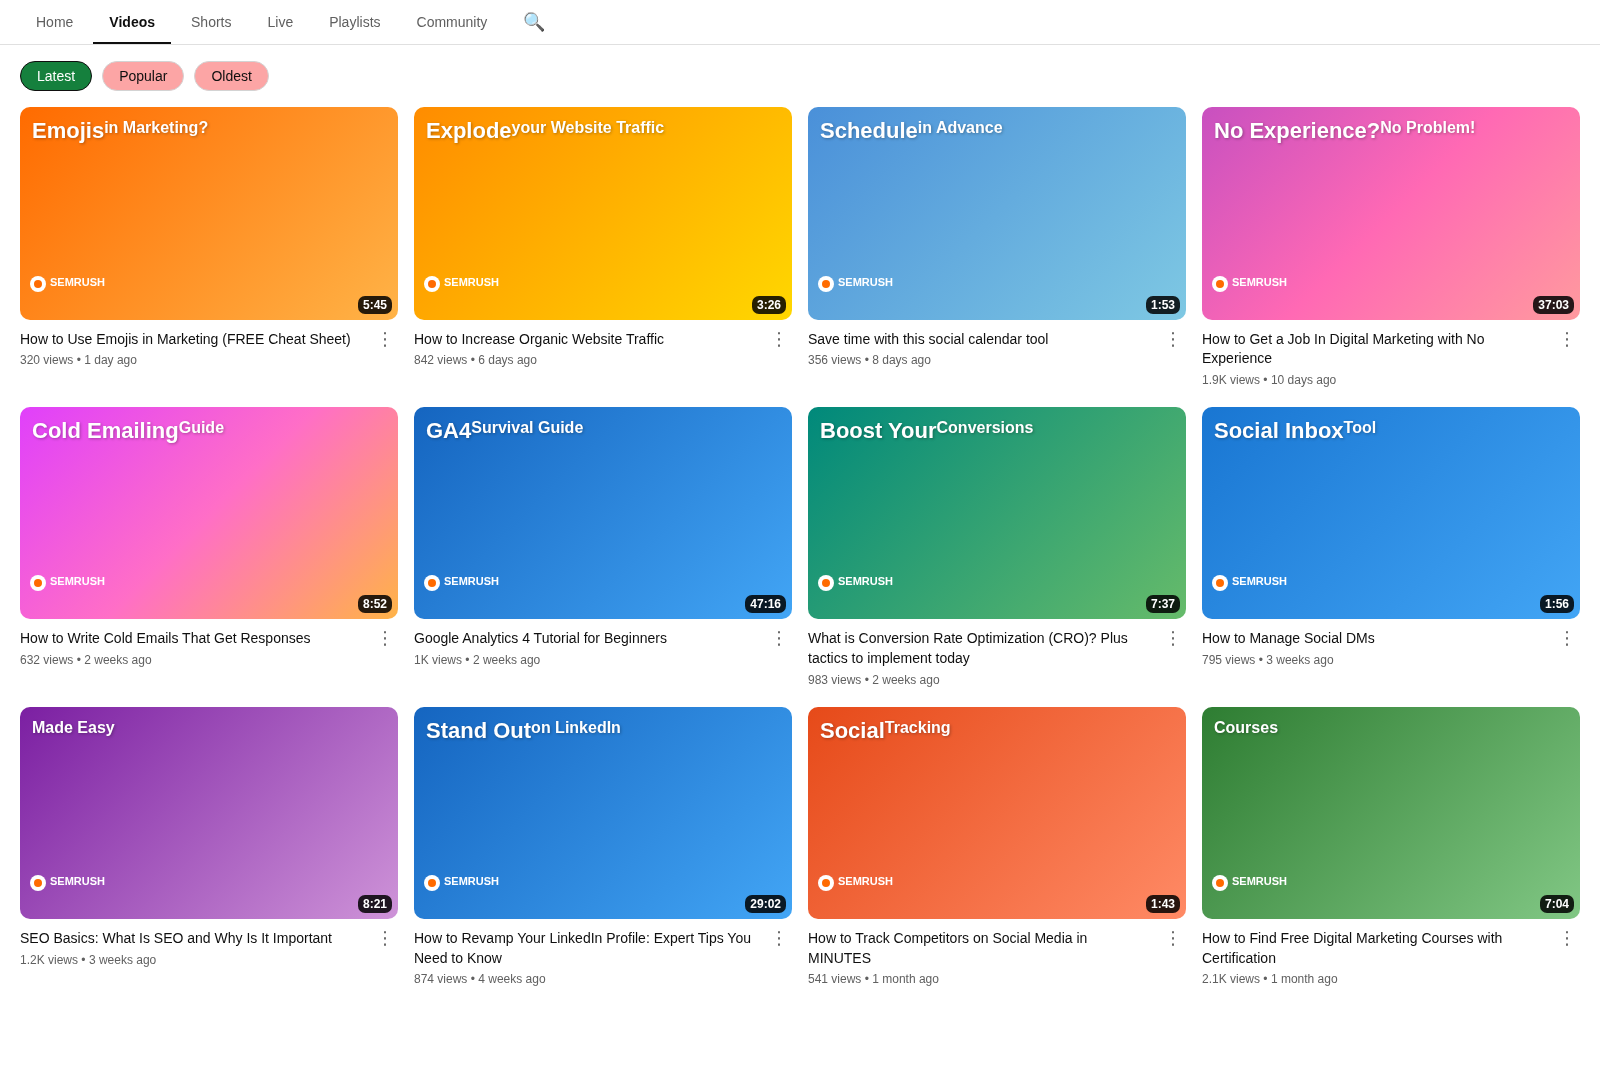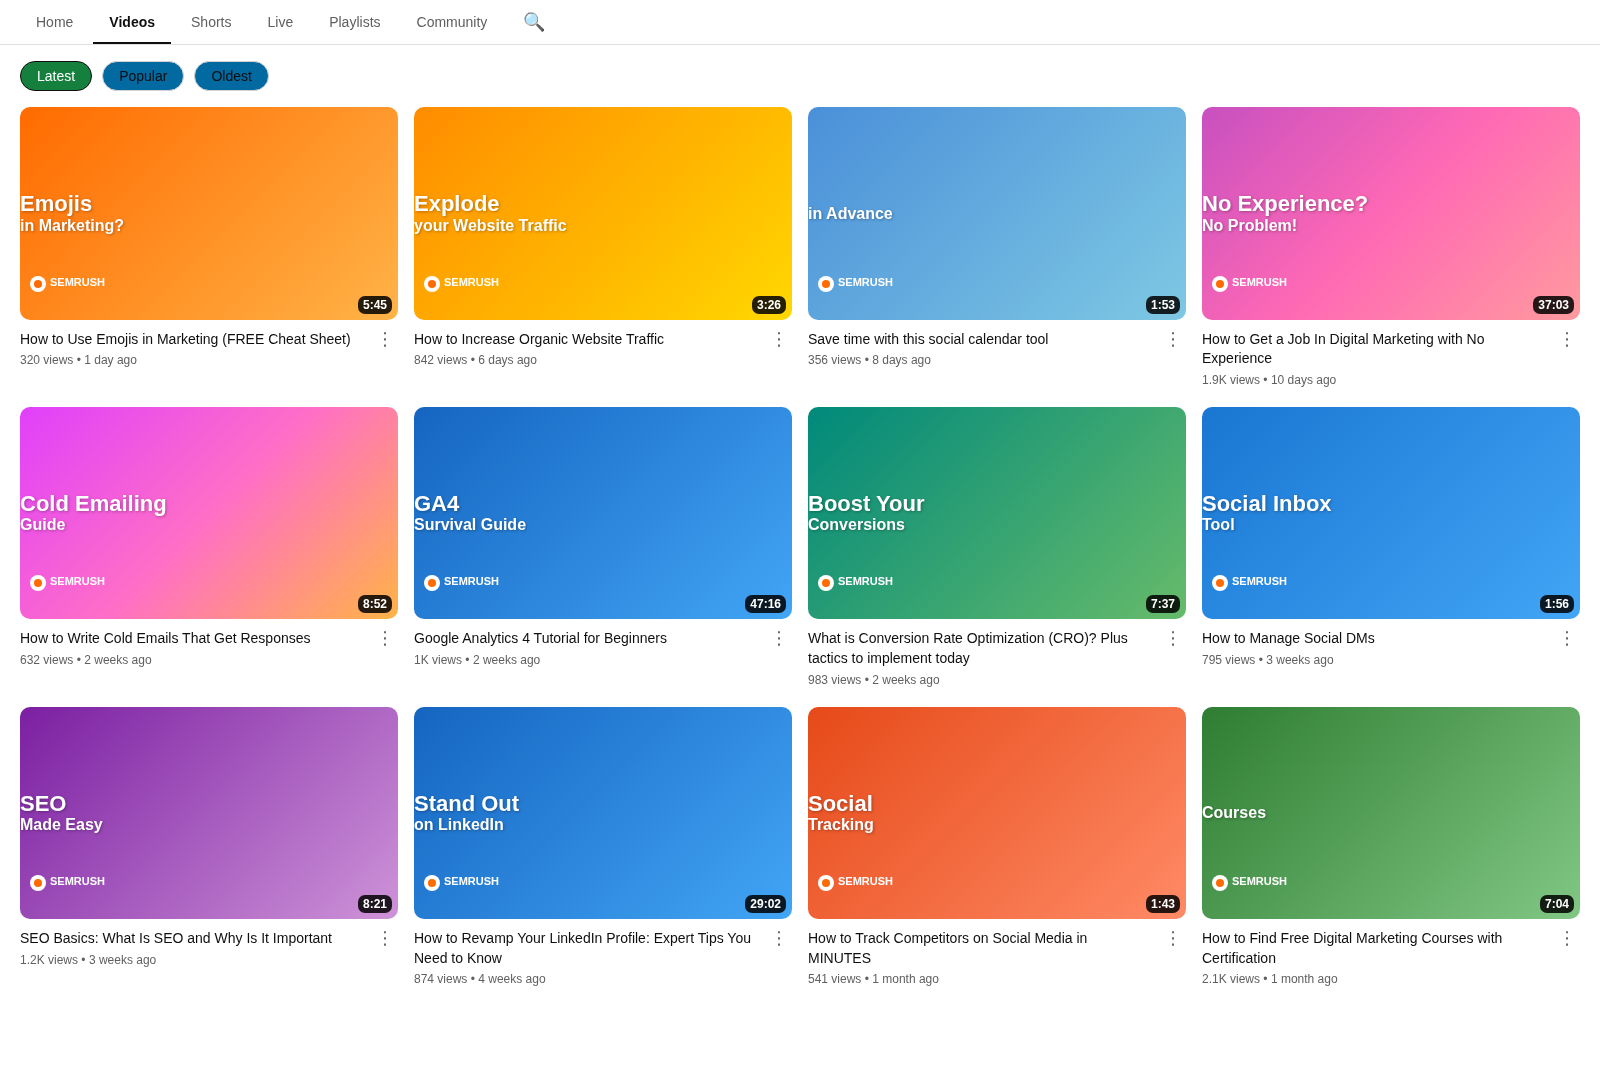--- a/index.html
+++ b/index.html
@@ -7,21 +7,21 @@
 
     
     .nav { display: flex; align-items: center; padding: 0 20px; border-bottom: 1px solid #e0e0e0; gap: 4px; }
     .nav-item { padding: 14px 16px; font-size: 14px; cursor: pointer; color: #606060; text-decoration: none; position: relative; white-space: nowrap; }
     .nav-item.active { color: #0f0f0f; font-weight: 600; }
     .nav-item.active::after { content: ''; position: absolute; bottom: 0; left: 0; right: 0; height: 2px; background: #0f0f0f; }
     .nav-search { margin-left: 16px; background: none; border: none; cursor: pointer; font-size: 18px; color: #606060; }
 
     
     .filter-bar { display: flex; gap: 10px; padding: 16px 20px; }
-    .filter-btn { padding: 6px 16px; border-radius: 20px; border: 1px solid #d3d3d3; background: #0369a1; cursor: pointer; font-size: 14px; color: #0f0f0f; }
+    .filter-btn { padding: 6px 16px; border-radius: 20px; border: 1px solid #d3d3d3; background: #fca5a5; cursor: pointer; font-size: 14px; color: #0f0f0f; }
     .filter-btn.active { background: #15803d; color: #fff; border-color: #0f0f0f; }
 
     
     .video-grid { display: grid; grid-template-columns: repeat(4, 1fr); gap: 20px 16px; padding: 0 20px 40px; }
 
     
     .video-card { cursor: pointer; }
     .thumbnail { position: relative; width: 100%; aspect-ratio: 16/9; border-radius: 10px; overflow: hidden; background: #ccc; }
     .duration-badge { position: absolute; bottom: 6px; right: 6px; background: rgba(0,0,0,0.85); color: #fff; font-size: 12px; font-weight: 600; padding: 2px 5px; border-radius: 7px; }
     .video-info { display: flex; gap: 8px; margin-top: 10px; }
@@ -37,21 +37,21 @@
     .thumb-4 { background: linear-gradient(135deg, #c850c0, #ff69b4, #ff9a9e); }
     .thumb-5 { background: linear-gradient(135deg, #e040fb, #ff6ec7, #ffb347); }
     .thumb-6 { background: linear-gradient(135deg, #1565c0, #42a5f5); }
     .thumb-7 { background: linear-gradient(135deg, #00897b, #66bb6a); }
     .thumb-8 { background: linear-gradient(135deg, #1976d2, #42a5f5); }
     .thumb-9 { background: linear-gradient(135deg, #7b1fa2, #ce93d8); }
     .thumb-10 { background: linear-gradient(135deg, #1565c0, #42a5f5); }
     .thumb-11 { background: linear-gradient(135deg, #e64a19, #ff8a65); }
     .thumb-12 { background: linear-gradient(135deg, #2e7d32, #81c784); }
 
-    .thumb-text { color: #fff; font-size: 22px; font-weight: 900; line-height: 1.1; text-shadow: 1px 1px 3px rgba(0,0,0,0.3); width: 100%; height: 100%; display: flex; flex-direction: column; justify-content: center; }
+    .thumb-text { color: #fff; font-size: 22px; font-weight: 900; line-height: 1.1; padding: 12px; text-shadow: 1px 1px 3px rgba(0,0,0,0.3); width: 100%; height: 100%; display: flex; flex-direction: row; }
     .thumb-text .sub { font-size: 16px; font-weight: 700; }
     .semrush-logo { position: absolute; bottom: 28px; left: 10px; color: #fff; font-size: 11px; font-weight: 700; display: flex; align-items: flex-start; gap: 4px; }
     .semrush-logo .logo-icon { width: 16px; height: 16px; background: #fff; border-radius: 50%; display: flex; align-items: center; justify-content: center; }
     .semrush-logo .logo-icon::after { content: ''; width: 8px; height: 8px; background: #ff6b00; border-radius: 50%; }
   </style>
 </head>
 <body>
 
 <nav class="nav">
   <a class="nav-item">Home</a>
@@ -106,20 +106,21 @@
       <div class="video-meta">
         <div class="video-title">How to Increase Organic Website Traffic</div>
         <div class="video-stats">842 views • 6 days ago</div>
       </div>
       <button class="more-btn">⋮</button>
     </div>
   </div>
     <div class="video-card">
     <div class="thumbnail thumb-3">
       <div class="thumb-text">
+        <span>Schedule</span>
         <span class="sub">in Advance</span>
       </div>
       <div class="semrush-logo">
         <div class="logo-icon"></div>
         SEMRUSH
       </div>
       <span class="duration-badge">1:53</span>
     </div>
     <div class="video-info">
       <div class="video-meta">
@@ -225,21 +226,20 @@
       <div class="video-meta">
         <div class="video-title">How to Manage Social DMs</div>
         <div class="video-stats">795 views • 3 weeks ago</div>
       </div>
       <button class="more-btn">⋮</button>
     </div>
   </div>
     <div class="video-card">
     <div class="thumbnail thumb-9">
       <div class="thumb-text">
-        <span>SEO</span>
         <span class="sub">Made Easy</span>
       </div>
       <div class="semrush-logo">
         <div class="logo-icon"></div>
         SEMRUSH
       </div>
       <span class="duration-badge">8:21</span>
     </div>
     <div class="video-info">
       <div class="video-meta">

